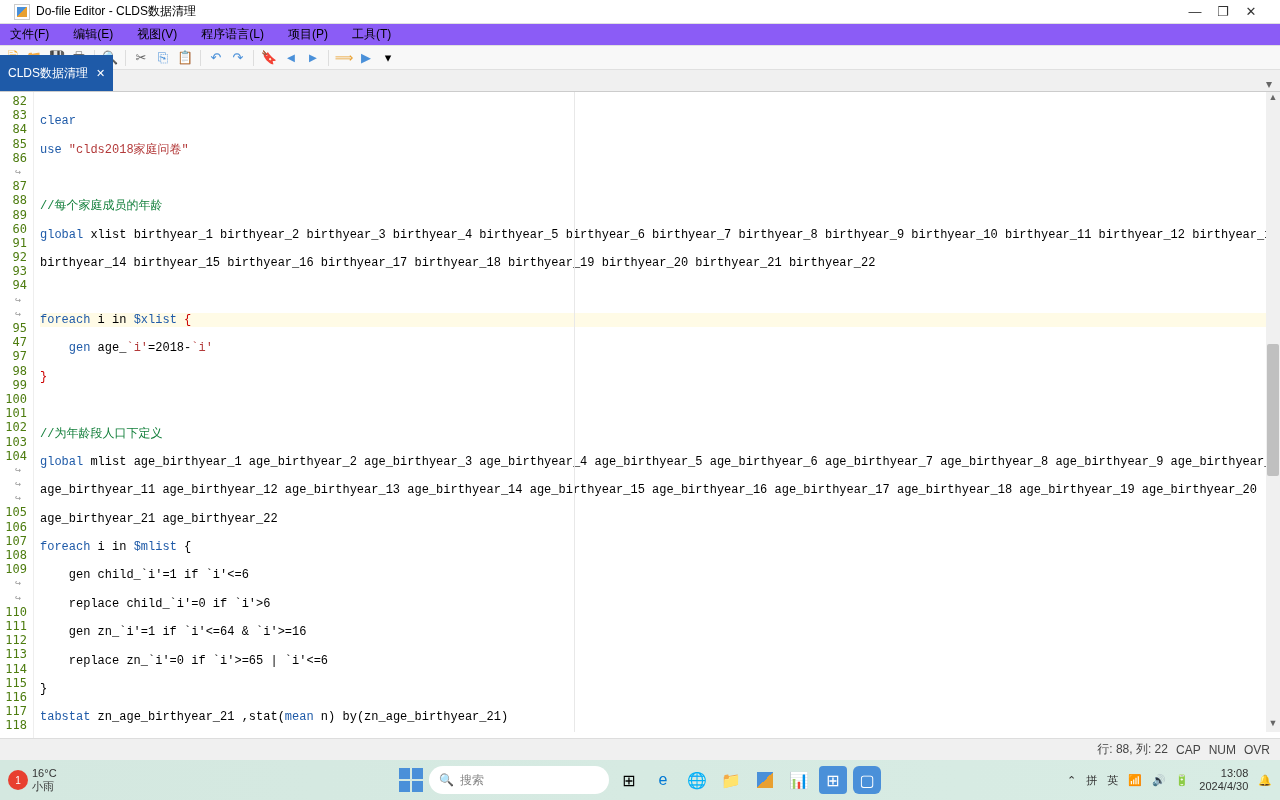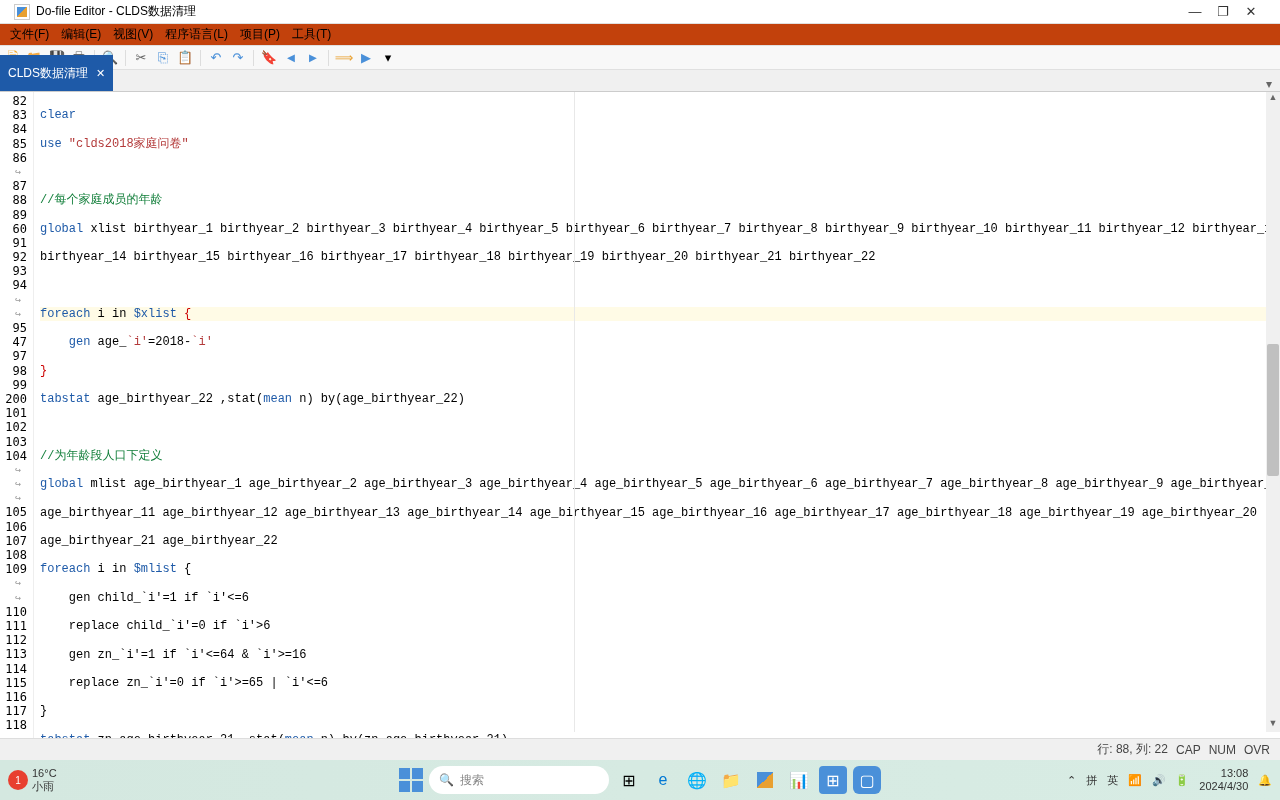--- a/index.html
+++ b/index.html
@@ -5,21 +5,21 @@
 * { margin: 0; padding: 0; box-sizing: border-box; }
 body { font-family: "Microsoft YaHei", "Segoe UI", sans-serif; font-size: 12px; background: #f0f0f0; width: 1280px; height: 800px; overflow: hidden; position: relative; }
 
 .titlebar { height: 24px; background: #fff; display: flex; align-items: center; padding: 0 14px; border-bottom: 1px solid #e0e0e0; }
 .titlebar .app-icon { width: 16px; height: 16px; background: #fff; border: 1px solid #ccc; margin-right: 6px; display: flex; align-items: center; justify-content: center; }
 .stata-icon { width: 10px; height: 10px; background: linear-gradient(135deg, #4a90d9 50%, #e8a030 50%); }
 .titlebar .title { flex: 1; color: #000; font-size: 12px; }
 .titlebar .win-controls { display: flex; gap: 14px; align-items: center; padding-right: 8px; }
 .titlebar .win-btn { width: 14px; height: 14px; display: flex; align-items: center; justify-content: center; color: #333; cursor: pointer; font-size: 13px; line-height: 1; }
 
-.menubar { height: 22px; background: #c2410c; display: flex; align-items: center; padding: 0 6px; gap: 4px; border-bottom: 1px solid #e0e0e0; }
+.menubar { height: 22px; background: #8b5cf6; display: flex; align-items: center; padding: 0 6px; gap: 16px; border-bottom: 1px solid #e0e0e0; }
 .menubar .menu-item { color: #000; cursor: pointer; padding: 2px 4px; }
 
 .toolbar { height: 24px; background: #f8f8f8; display: flex; align-items: center; padding: 0 4px; gap: 4px; border-bottom: 1px solid #e0e0e0; }
 .toolbar .tb-btn { width: 18px; height: 18px; display: flex; align-items: center; justify-content: center; cursor: pointer; font-size: 13px; }
 .toolbar .sep { width: 1px; height: 16px; background: #ddd; margin: 0 2px; }
 .ico-new { color: #f5a623; }
 .ico-open { color: #e8a030; }
 .ico-save { color: #4a90d9; }
 .ico-print { color: #666; }
 .ico-find { color: #4a90d9; }
@@ -31,26 +31,26 @@
 .ico-bm { color: #4a90d9; }
 .ico-run { color: #e8a030; }
 .ico-exec { color: #4a90d9; }
 
 .tabbar { height: 22px; background: #f0f0f0; display: flex; align-items: flex-end; border-bottom: 1px solid #ccc; }
 .tab { background: #1e5aa8; color: #fff; padding: 3px 8px; display: flex; align-items: center; gap: 8px; font-size: 12px; height: 36px; }
 .tab .tab-close { cursor: pointer; font-size: 11px; }
 .tab-add { margin-left: auto; padding: 0 8px; color: #666; cursor: pointer; }
 
 .editor-wrap { display: flex; height: 662px; background: #fff; position: relative; }
-.gutter { width: 34px; background: #fff; text-align: right; padding-right: 6px; color: #000000; font-family: Consolas, monospace; font-size: 12px; line-height: 14.2px; padding-top: 2px; border-right: 1px solid #eee; }
+.gutter { width: 34px; background: #fff; text-align: right; padding-right: 6px; color: #4d7c0f; font-family: Consolas, monospace; font-size: 12px; line-height: 14.2px; padding-top: 2px; border-right: 1px solid #eee; }
 .gutter .ln { height: 14.2px; }
 .gutter .wrap-ln { height: 14.2px; position: relative; }
 .gutter .wrap-ln::after { content: "↪"; color: #999; font-size: 10px; position: absolute; right: 6px; }
 
-.code { flex: 1; font-family: Consolas, "Courier New", monospace; font-size: 12px; line-height: 14.2px; padding-top: 2px; padding-left: 6px; white-space: pre; overflow: hidden; position: relative; }
+.code { flex: 1; font-family: Consolas, "Courier New", monospace; font-size: 12px; line-height: 14.2px; padding-top: 8px; padding-left: 6px; white-space: pre; overflow: hidden; position: relative; }
 .code .line { height: 14.2px; }
 .code .hl { background: #fffbe6; }
 
 .kw { color: #1e5aa8; }
 .str { color: #b33a3a; }
 .cmt { color: #15803d; }
 .var { color: #1e5aa8; }
 .brace-err { color: #c00; }
 .fn { color: #1e5aa8; }
 .tick { color: #b33a3a; }
@@ -146,21 +146,21 @@
     <div class="ln">92</div>
     <div class="ln">93</div>
     <div class="ln">94</div>
     <div class="wrap-ln"></div>
     <div class="wrap-ln"></div>
     <div class="ln">95</div>
     <div class="ln">47</div>
     <div class="ln">97</div>
     <div class="ln">98</div>
     <div class="ln">99</div>
-    <div class="ln">200</div>
+    <div class="ln">100</div>
     <div class="ln">101</div>
     <div class="ln">102</div>
     <div class="ln">103</div>
     <div class="ln">104</div>
     <div class="wrap-ln"></div>
     <div class="wrap-ln"></div>
     <div class="wrap-ln"></div>
     <div class="ln">105</div>
     <div class="ln">106</div>
     <div class="ln">107</div>
@@ -182,21 +182,20 @@
 <div class="line"><span class="kw">clear</span></div>
 <div class="line"><span class="kw">use </span><span class="str">"clds2018家庭问卷"</span></div>
 <div class="line"></div>
 <div class="line"><span class="cmt">//每个家庭成员的年龄</span></div>
 <div class="line"><span class="kw">global</span><span> xlist birthyear_1 birthyear_2 birthyear_3 birthyear_4 birthyear_5 birthyear_6 birthyear_7 birthyear_8 birthyear_9 birthyear_10 birthyear_11 birthyear_12 birthyear_13 </span></div>
 <div class="line"><span>birthyear_14 birthyear_15 birthyear_16 birthyear_17 birthyear_18 birthyear_19 birthyear_20 birthyear_21 birthyear_22</span></div>
 <div class="line"></div>
 <div class="line hl"><span class="kw">foreach</span><span> i in </span><span class="var">$xlist</span><span> </span><span class="brace-err">{</span></div>
 <div class="line">    <span class="kw">gen</span><span> age_</span><span class="tick">`i'</span><span>=2018-</span><span class="tick">`i'</span></div>
 <div class="line"><span class="brace-err">}</span></div>
-<div class="line"><span class="kw">tabstat</span><span> age_birthyear_22 ,stat(</span><span class="fn">mean</span><span> n) by(age_birthyear_22)</span></div>
 <div class="line"></div>
 <div class="line"><span class="cmt">//为年龄段人口下定义</span></div>
 <div class="line"><span class="kw">global</span><span> mlist age_birthyear_1 age_birthyear_2 age_birthyear_3 age_birthyear_4 age_birthyear_5 age_birthyear_6 age_birthyear_7 age_birthyear_8 age_birthyear_9 age_birthyear_10 </span></div>
 <div class="line"><span>age_birthyear_11 age_birthyear_12 age_birthyear_13 age_birthyear_14 age_birthyear_15 age_birthyear_16 age_birthyear_17 age_birthyear_18 age_birthyear_19 age_birthyear_20 </span></div>
 <div class="line"><span>age_birthyear_21 age_birthyear_22</span></div>
 <div class="line"><span class="kw">foreach</span><span> i in </span><span class="var">$mlist</span><span> {</span></div>
 <div class="line"><span>    gen child_`i'=1 if `i'&lt;=6</span></div>
 <div class="line"><span>    replace child_`i'=0 if `i'&gt;6</span></div>
 <div class="line"><span>    gen zn_`i'=1 if `i'&lt;=64 &amp; `i'&gt;=16</span></div>
 <div class="line"><span>    replace zn_`i'=0 if `i'&gt;=65 | `i'&lt;=6</span></div>

